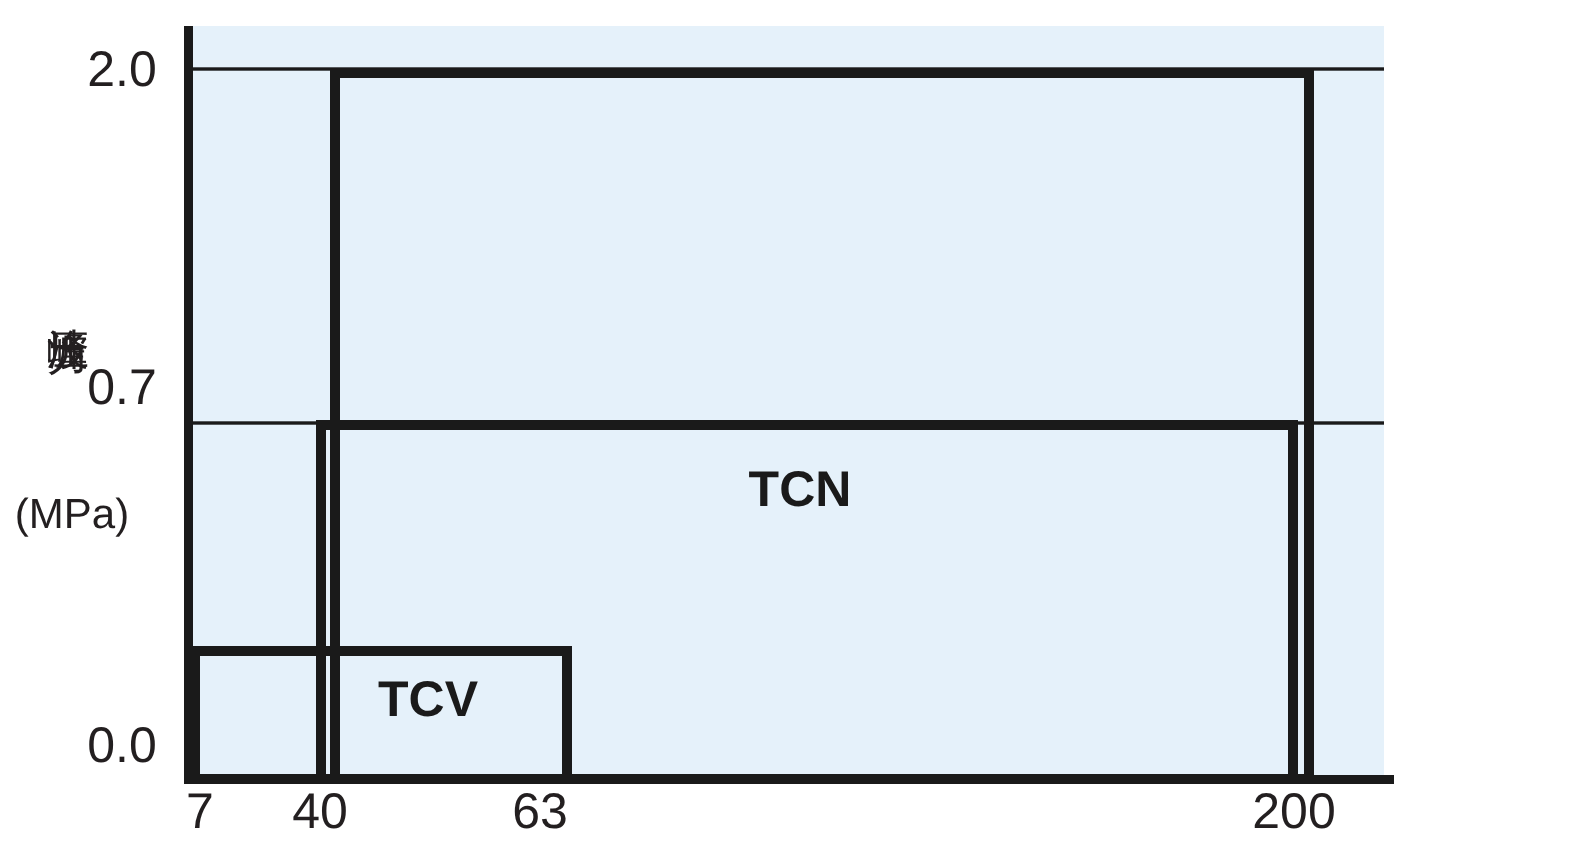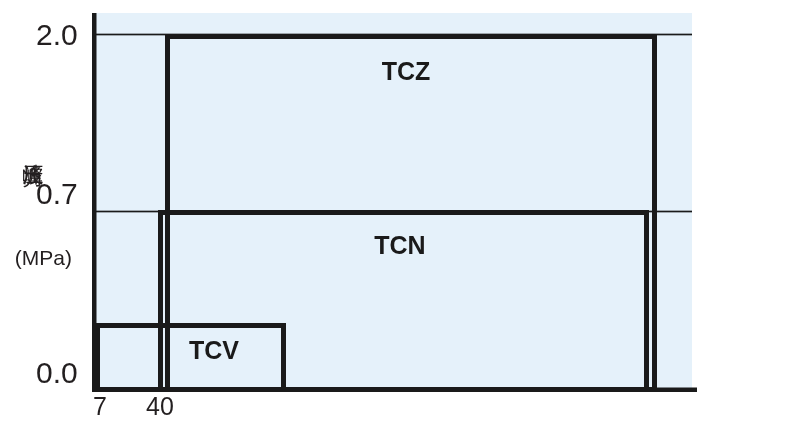--- a/index.html
+++ b/index.html
@@ -1,25 +1,25 @@
 <!DOCTYPE html>
 <html><head>
 <meta charset="utf-8">
 <style>
   html,body{margin:0;padding:0;background:#ffffff;}
   body{font-family:"Liberation Sans", sans-serif;color:#231f20;}
   .canvas{position:relative;width:790px;height:427px;background:#ffffff;overflow:hidden;}
   .canvas svg{position:absolute;left:0;top:0;}
   .lbl{position:absolute;white-space:nowrap;}
-  .yt{width:50px;left:36px;text-align:left;font-size:30px;line-height:26px;height:26px;}
+  .yt{width:50px;left:36px;text-align:center;font-size:25px;line-height:26px;height:26px;}
   .xt{width:70px;text-align:center;top:393px;font-size:25px;line-height:26px;height:26px;}
   .xlab{left:676px;top:394px;font-size:23px;line-height:26px;}
   .ylab{left:20px;top:147px;writing-mode:vertical-rl;text-orientation:upright;
         font-size:21px;line-height:26px;letter-spacing:1px;}
-  .yunit{left:0px;top:246px;width:72px;text-align:right;font-size:21px;line-height:24px;}
+  .yunit{left:0px;top:246px;width:72px;text-align:center;font-size:21px;line-height:24px;}
   .slab{width:120px;text-align:center;font-size:25px;line-height:26px;font-weight:bold;color:#1a1a1a;}
 </style>
 </head>
 <body>
 
 <div class="canvas">
 
   <svg id="plot" width="790" height="427">
       <rect x="94" y="13" width="598" height="377" fill="#e5f1fa"></rect>
       <rect x="94" y="33.65" width="598" height="1.7" fill="#1a1a1a"></rect>
@@ -33,19 +33,20 @@
 
   <div class="lbl ylab">波峰压力</div>
   <div class="lbl yunit">(MPa)</div>
 
   <div class="lbl yt" style="top:22px">2.0</div>
   <div class="lbl yt" style="top:181px">0.7</div>
   <div class="lbl yt" style="top:360px">0.0</div>
 
   <div class="lbl xt" style="left:65px">7</div>
   <div class="lbl xt" style="left:125px">40</div>
+  <div class="lbl xt" style="left:235px">63</div>
+  <div class="lbl xt" style="left:612px">200</div>
 
 
-  <div class="lbl slab" style="left:346px;top:58px">TCZ</div>
   <div class="lbl slab" style="left:340px;top:232px">TCN</div>
   <div class="lbl slab" style="left:154px;top:337px">TCV</div>
 
 </div>
 
 </body></html>

